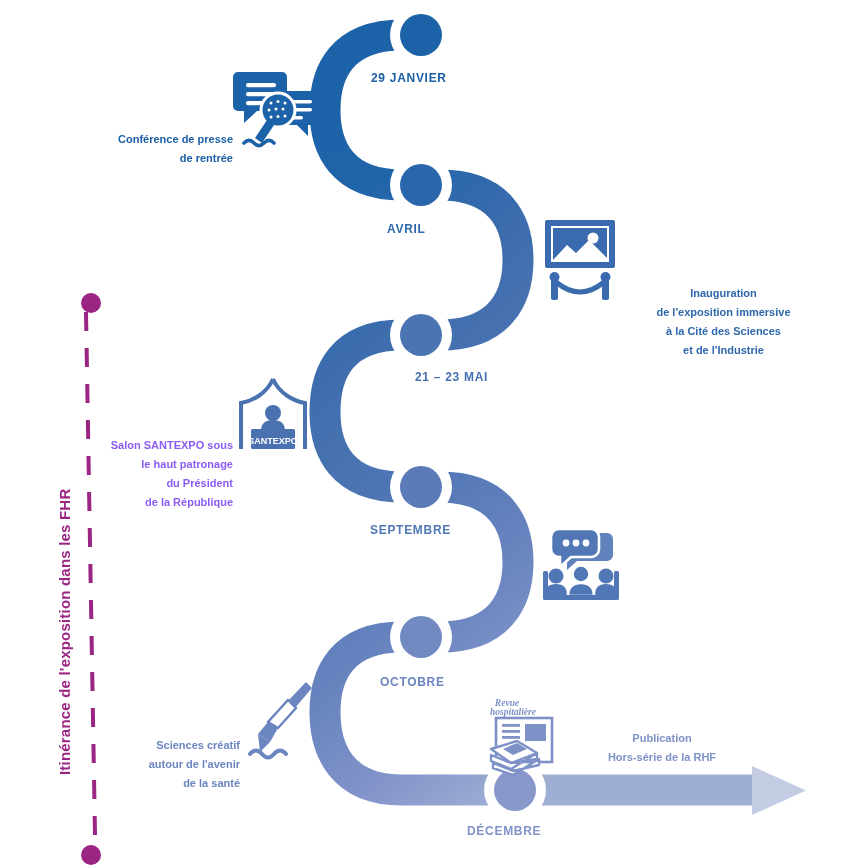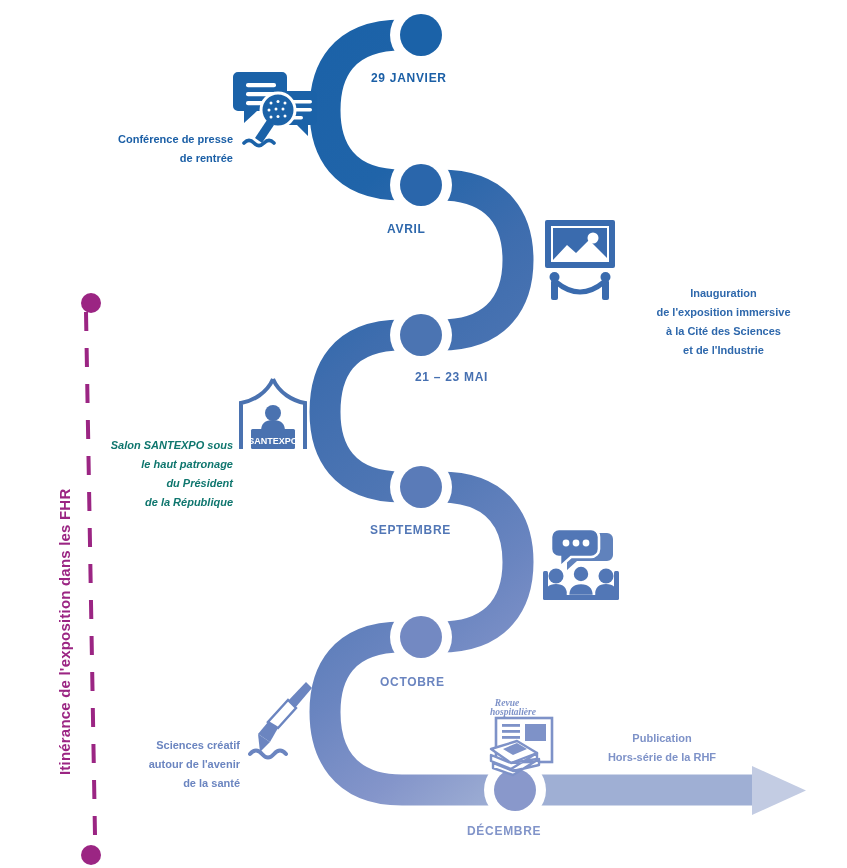--- a/index.html
+++ b/index.html
@@ -167,21 +167,21 @@
   <div class="month" style="left:467px; top:824px; color:#8194C9;">DÉCEMBRE</div>
 
   <div class="caption right-al" style="left:38px; top:130px; width:195px; color:#1B5FA6;">Conférence de presse
 de rentrée</div>
 
   <div class="caption left-al" style="left:616px; top:284px; width:215px; color:#2E68AC;">Inauguration
 de l'exposition immersive
 à la Cité des Sciences
 et de l'Industrie</div>
 
-  <div class="caption right-al" style="left:48px; top:436px; width:185px; color:#0f766e;font-style:italic;">Salon SANTEXPO sous
+  <div class="caption right-al" style="left:48px; top:436px; width:185px; color:#8b5cf6;">Salon SANTEXPO sous
 le haut patronage
 du Président
 de la République</div>
 
 
   <div class="caption right-al" style="left:65px; top:736px; width:175px; color:#6B85C0;">Sciences créatif
 autour de l'avenir
 de la santé</div>
 
   <div class="caption left-al" style="left:557px; top:729px; width:210px; color:#7E92C8;">Publication

